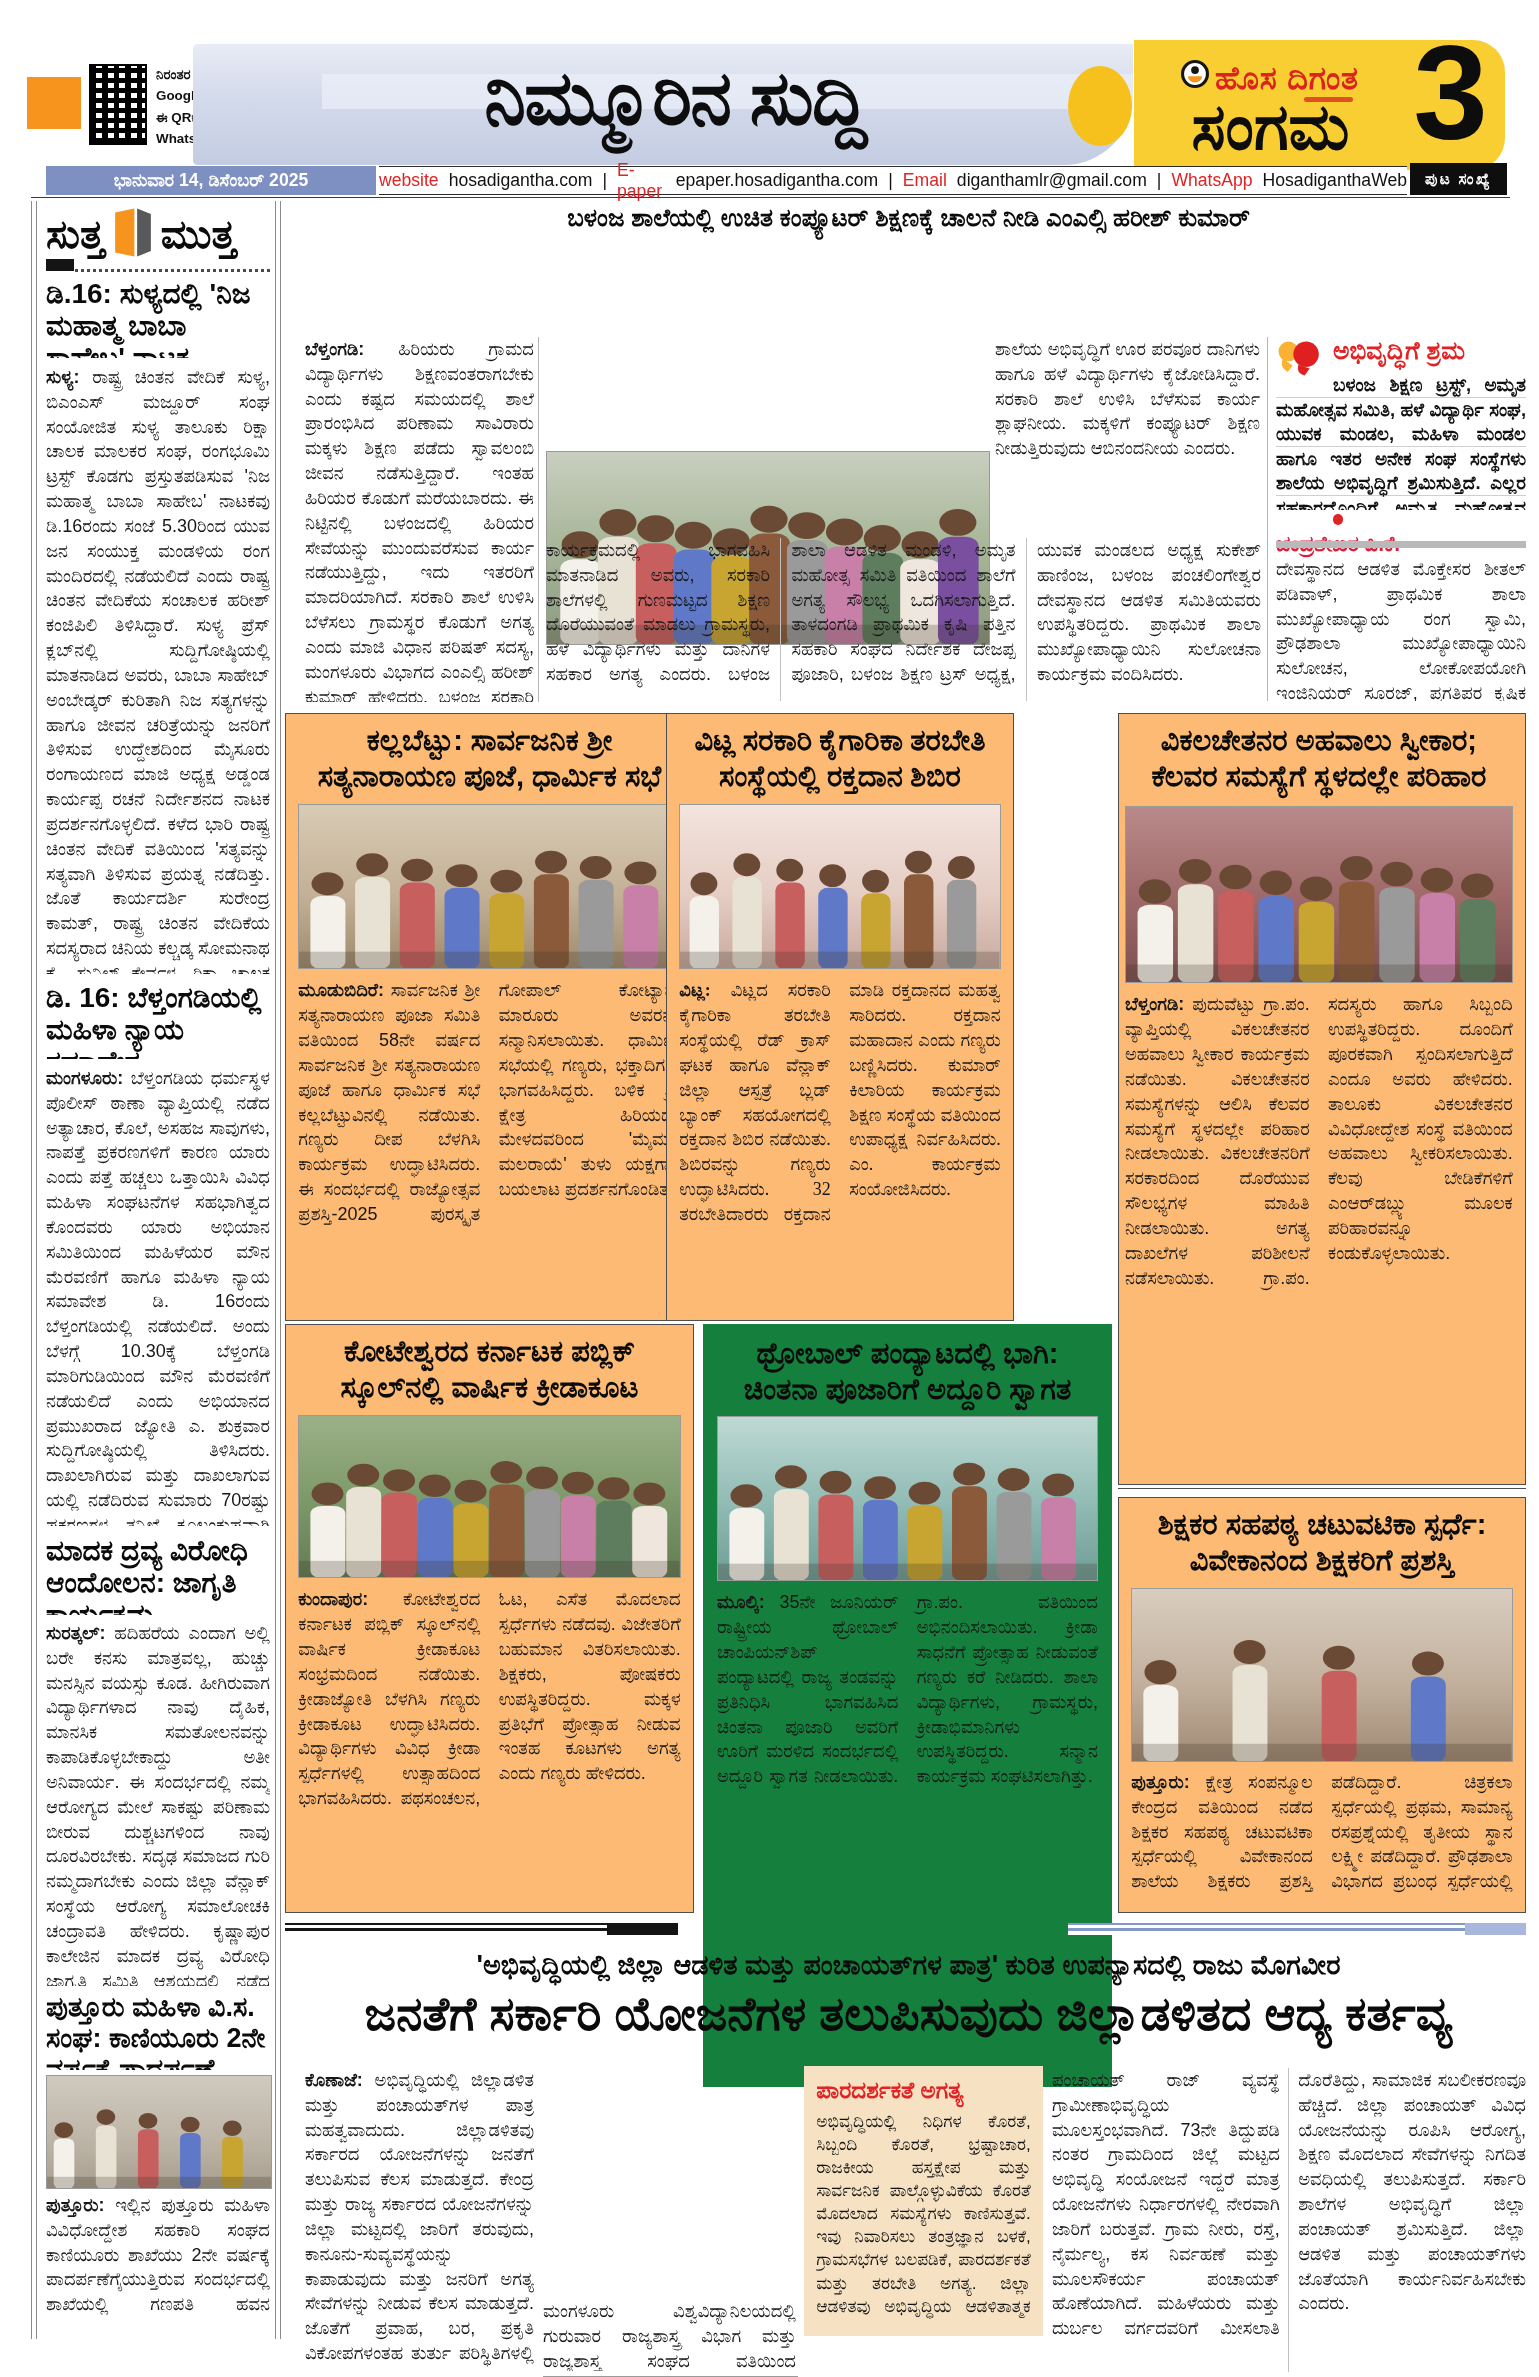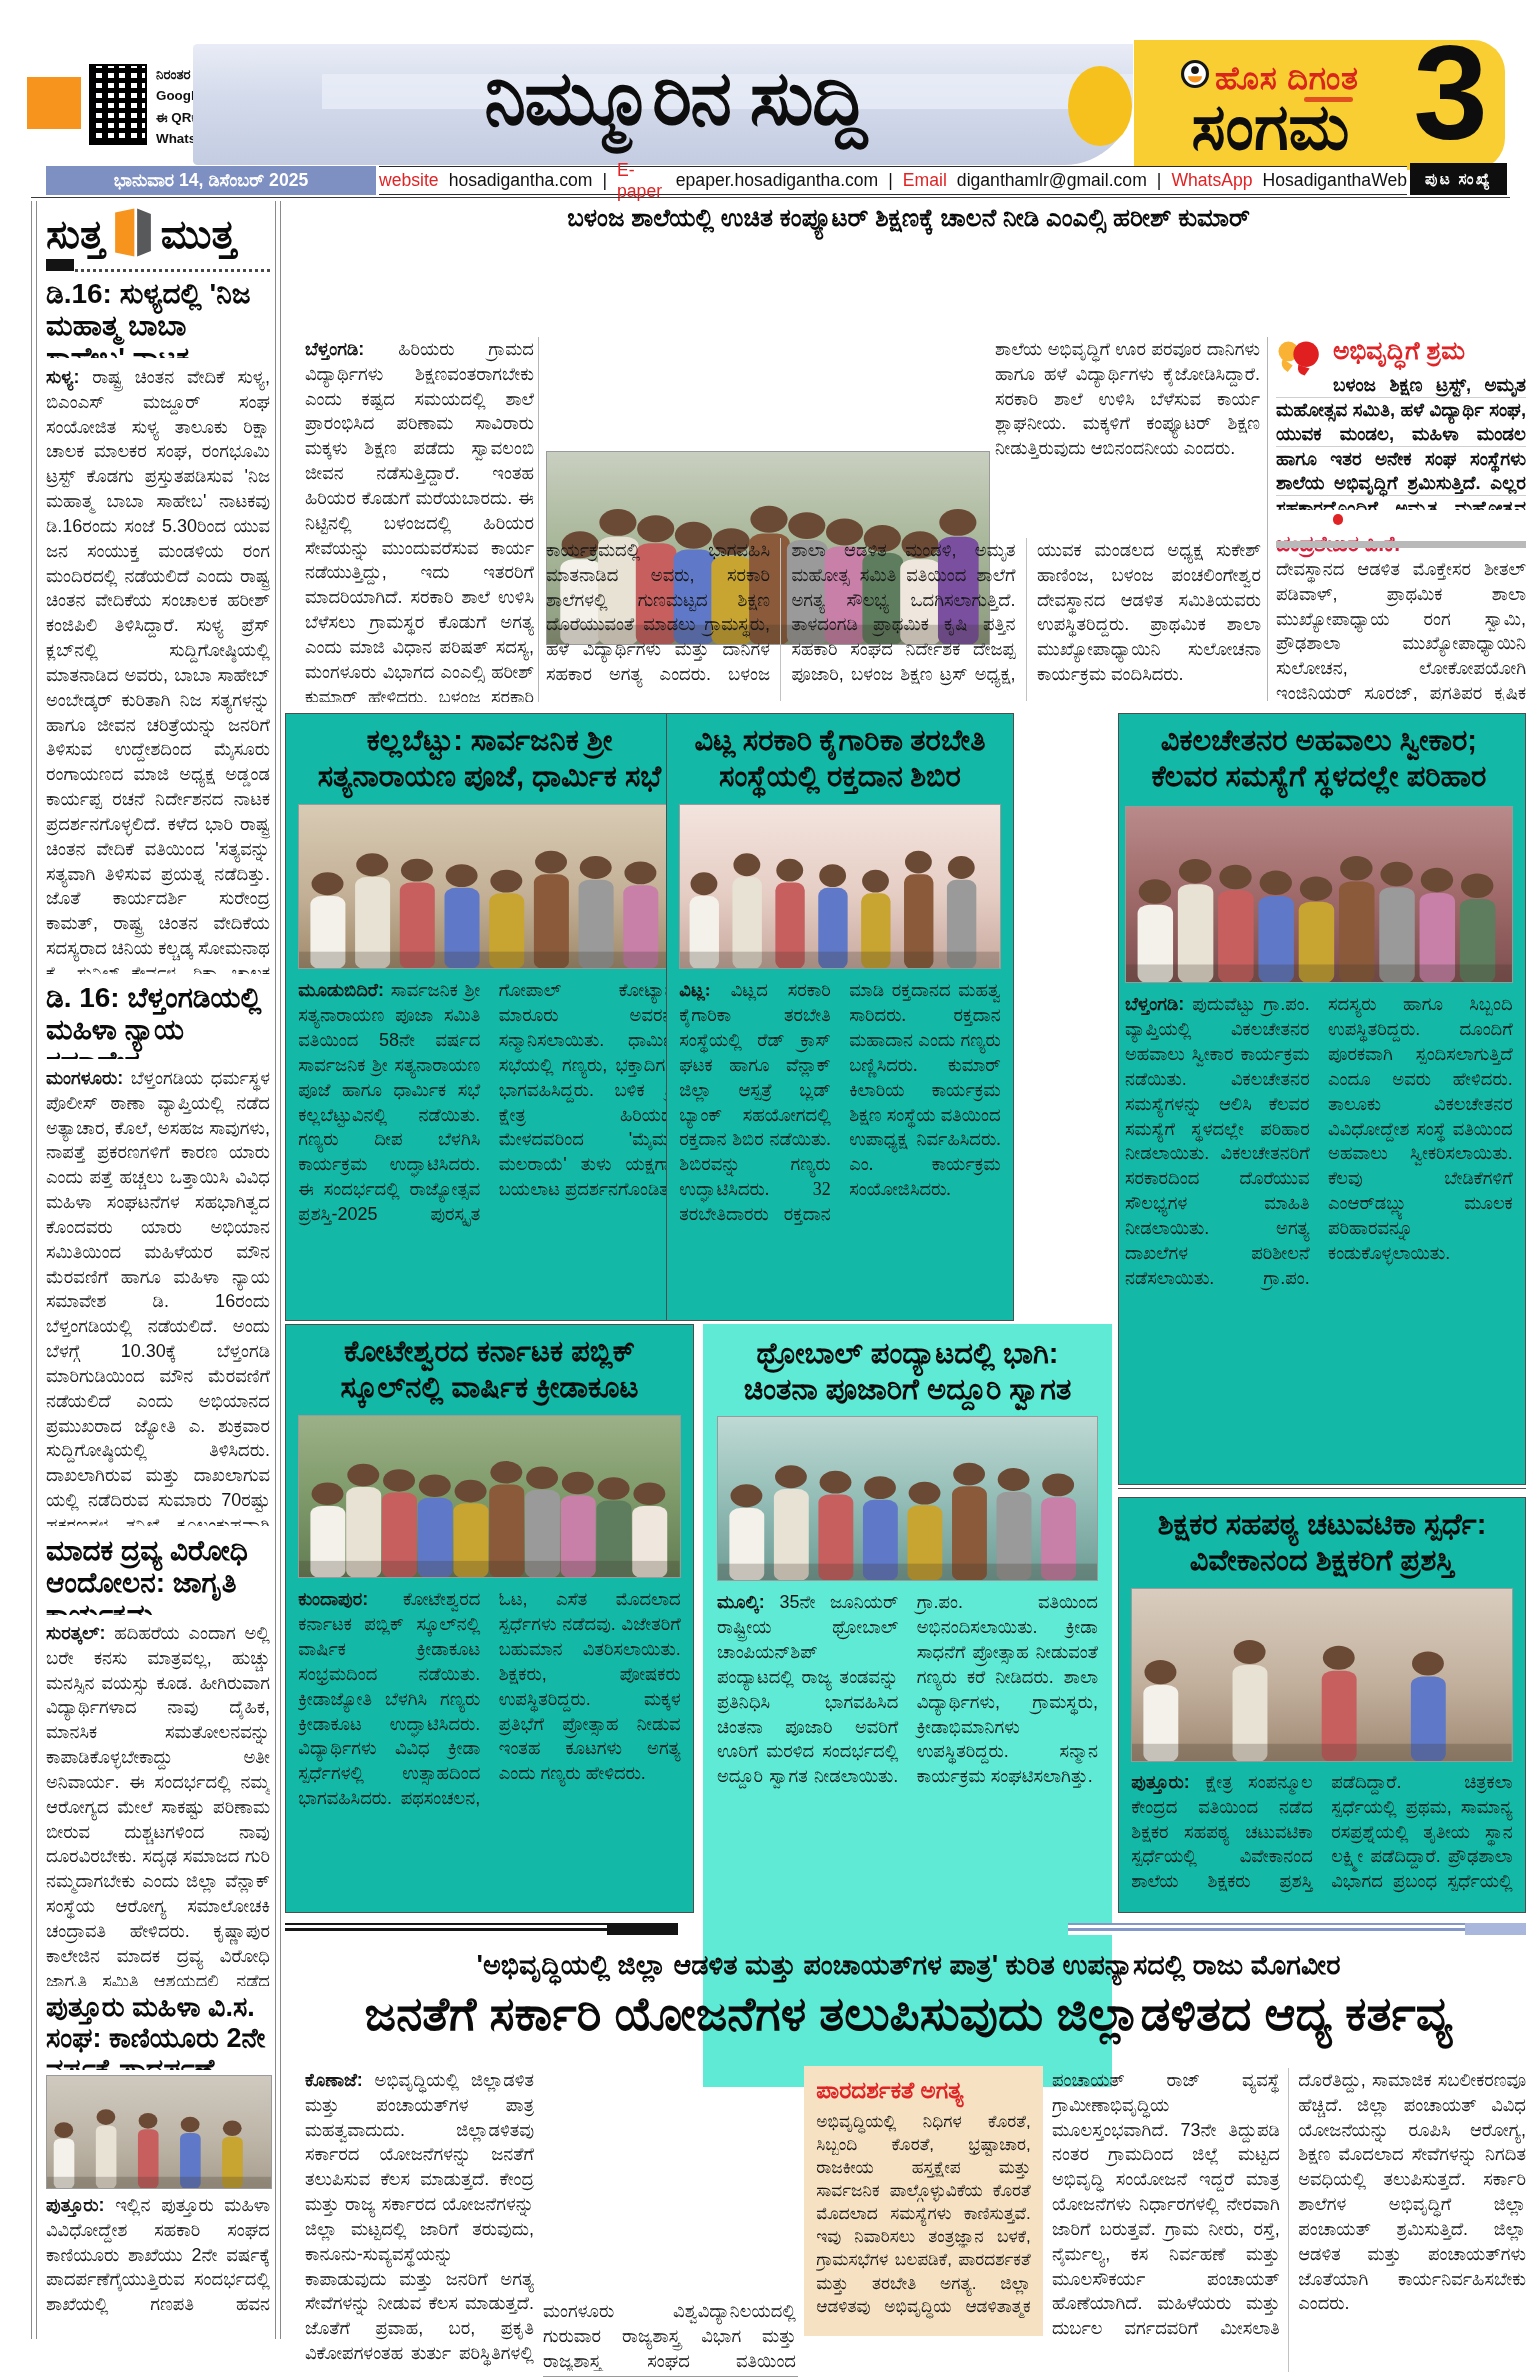--- a/index.html
+++ b/index.html
@@ -9,21 +9,21 @@
   .jt{text-align:justify;}
   .ov{overflow:hidden;}
   .hl{font-weight:800;line-height:1.15;color:#0b0b0b;}
   .body-txt{font-size:18px;line-height:1.38;color:#161616;}
   .dl{font-weight:800;}
   .c2{column-count:2;column-gap:18.4px;}
   .c3{column-count:3;column-gap:21.5px;column-rule:0.8px solid #c2c2c2;}
   .center{text-align:center;}
   .vrule{border-left:0.8px solid #b5b5b5;}
   .drule{border-left:1.5px solid #8a8a8a;border-right:1.5px solid #8a8a8a;width:3.8px;}
-  .box{border:1.2px solid #4d4d4d;box-sizing:border-box;padding:7.7px 12.3px;background:#14b8a6;}
+  .box{border:1.2px solid #4d4d4d;box-sizing:border-box;padding:7.7px 12.3px;background:#fdba74;}
   .photo{position:relative;overflow:hidden;border:0.8px solid #9a9a9a;}
   .photo svg{display:block;}
   .red{color:#e02325;}
   .qr{background:
       repeating-linear-gradient(0deg,#000 0 4.6px,transparent 4.6px 10px),
       repeating-linear-gradient(90deg,#000 0 5.4px,#fff 5.4px 11.5px);
       border:2.3px solid #000;box-sizing:border-box;}
   .stripe-dark{background:repeating-linear-gradient(to bottom,#161616 0 2.3px,#fff 2.3px 5.4px,#161616 5.4px 7.7px,#fff 7.7px 12.3px);}
   .stripe-blue{background:repeating-linear-gradient(to bottom,#8497c9 0 2.3px,#fff 2.3px 5.4px,#8497c9 5.4px 7.7px,#fff 7.7px 12.3px);}
   .quote-lines{background-image:repeating-linear-gradient(to bottom,transparent 0 24px,#cfcfcf 24px 24.5px);}
@@ -322,21 +322,21 @@
           <rect x="87.60000000000001" y="33.5" width="9.2" height="27" rx="3" fill="#efe7dd"></rect>
           <rect x="0" y="54" width="100" height="6" fill="rgba(60,50,40,.25)"></rect>
         </svg>
       </div>
     <div class="jt ov body-txt c2" style="margin-top:9.2px;height:308px;">
       <b class="dl">ಕುಂದಾಪುರ:</b>
       <span>ಕೋಟೇಶ್ವರದ ಕರ್ನಾಟಕ ಪಬ್ಲಿಕ್ ಸ್ಕೂಲ್‌ನಲ್ಲಿ ವಾರ್ಷಿಕ ಕ್ರೀಡಾಕೂಟ ಸಂಭ್ರಮದಿಂದ ನಡೆಯಿತು. ಕ್ರೀಡಾಜ್ಯೋತಿ ಬೆಳಗಿಸಿ ಗಣ್ಯರು ಕ್ರೀಡಾಕೂಟ ಉದ್ಘಾಟಿಸಿದರು. ವಿದ್ಯಾರ್ಥಿಗಳು ವಿವಿಧ ಕ್ರೀಡಾ ಸ್ಪರ್ಧೆಗಳಲ್ಲಿ ಉತ್ಸಾಹದಿಂದ ಭಾಗವಹಿಸಿದರು. ಪಥಸಂಚಲನ, ಓಟ, ಎಸೆತ ಮೊದಲಾದ ಸ್ಪರ್ಧೆಗಳು ನಡೆದವು. ವಿಜೇತರಿಗೆ ಬಹುಮಾನ ವಿತರಿಸಲಾಯಿತು. ಶಿಕ್ಷಕರು, ಪೋಷಕರು ಉಪಸ್ಥಿತರಿದ್ದರು. ಮಕ್ಕಳ ಪ್ರತಿಭೆಗೆ ಪ್ರೋತ್ಸಾಹ ನೀಡುವ ಇಂತಹ ಕೂಟಗಳು ಅಗತ್ಯ ಎಂದು ಗಣ್ಯರು ಹೇಳಿದರು.</span>
     </div>
   </div>
 
-  <div class="abs" style="left:703px;top:1324px;width:409px;height:763px;background:#5eead4;box-sizing:border-box;padding:10.7px 14px;">
+  <div class="abs" style="left:703px;top:1324px;width:409px;height:763px;background:#15803d;box-sizing:border-box;padding:10.7px 14px;">
     <div class="center hl ov" style="font-size:29px;height:77px;line-height:1.25;">ಥ್ರೋಬಾಲ್ ಪಂದ್ಯಾಟದಲ್ಲಿ ಭಾಗಿ: ಚಿಂತನಾ ಪೂಜಾರಿಗೆ ಅದ್ದೂರಿ ಸ್ವಾಗತ</div>
     <div class="photo" style="margin-top:4.6px;height:163px;background:linear-gradient(180deg,#bfd9d4 0%,#93bdb6 50%,#6f9d96 100%);">
         <svg viewBox="0 0 100 60" preserveAspectRatio="none" style="position:absolute;left:0;top:0;width:100%;height:100%">
           <circle cx="7.5" cy="29" r="4.2" fill="#6b4a35"></circle>
           <rect x="3" y="33.5" width="9.2" height="27" rx="3" fill="#f4f1ea"></rect>
           <circle cx="19.25" cy="22" r="4.2" fill="#6b4a35"></circle>
           <rect x="14.75" y="26.5" width="9.2" height="34" rx="3" fill="#e8e2d4"></rect>
           <circle cx="31" cy="24" r="4.2" fill="#6b4a35"></circle>
           <rect x="26.5" y="28.5" width="9.2" height="32" rx="3" fill="#c85f5f"></rect>
           <circle cx="42.75" cy="26" r="4.2" fill="#6b4a35"></circle>

